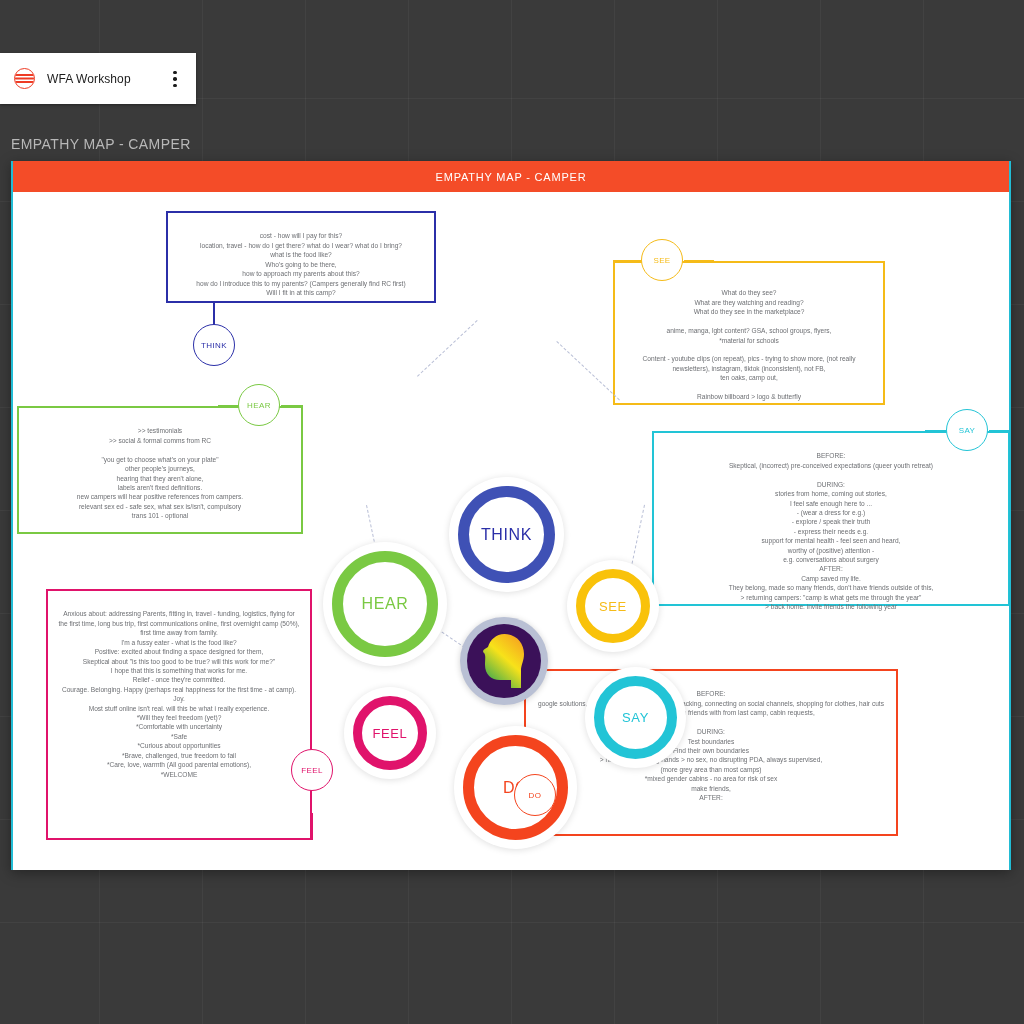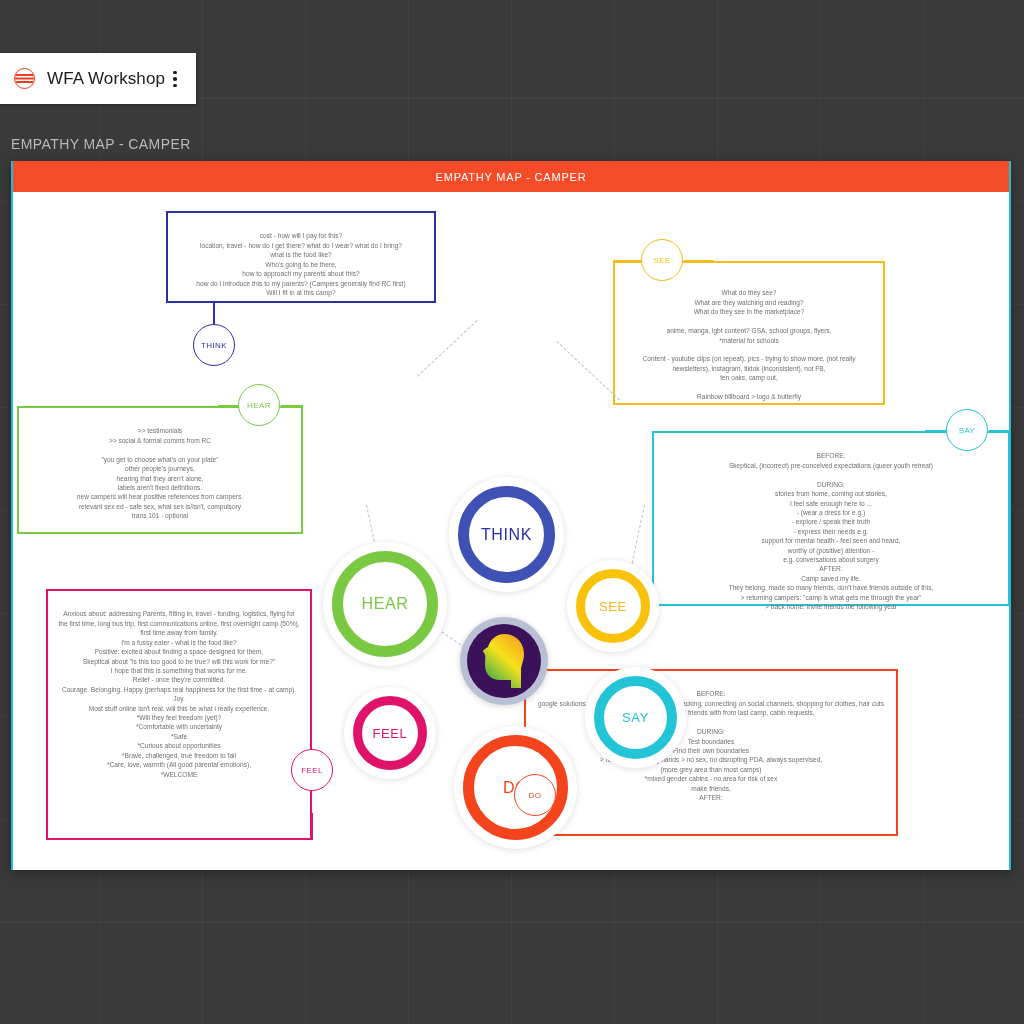--- a/index.html
+++ b/index.html
@@ -42,21 +42,21 @@
     content: "";
     position: absolute;
     left: 0; right: 0;
     height: 1.6px;
     background: #ee3b24;
   }
   #app-tab .logo::before { top: 5px; }
   #app-tab .logo::after  { top: 12px; box-shadow: 0 -3.5px 0 0 #ee3b24; }
   #app-tab .tab-title {
     margin-left: 12px;
-    font-size: 17px;
+    font-size: 12px;
     color: #1c1c1c;
     letter-spacing: .1px;
     white-space: nowrap;
     flex: 1 1 auto;
   }
   #app-tab .kebab {
     width: 18px; height: 22px;
     position: relative;
     flex: 0 0 auto;
   }

